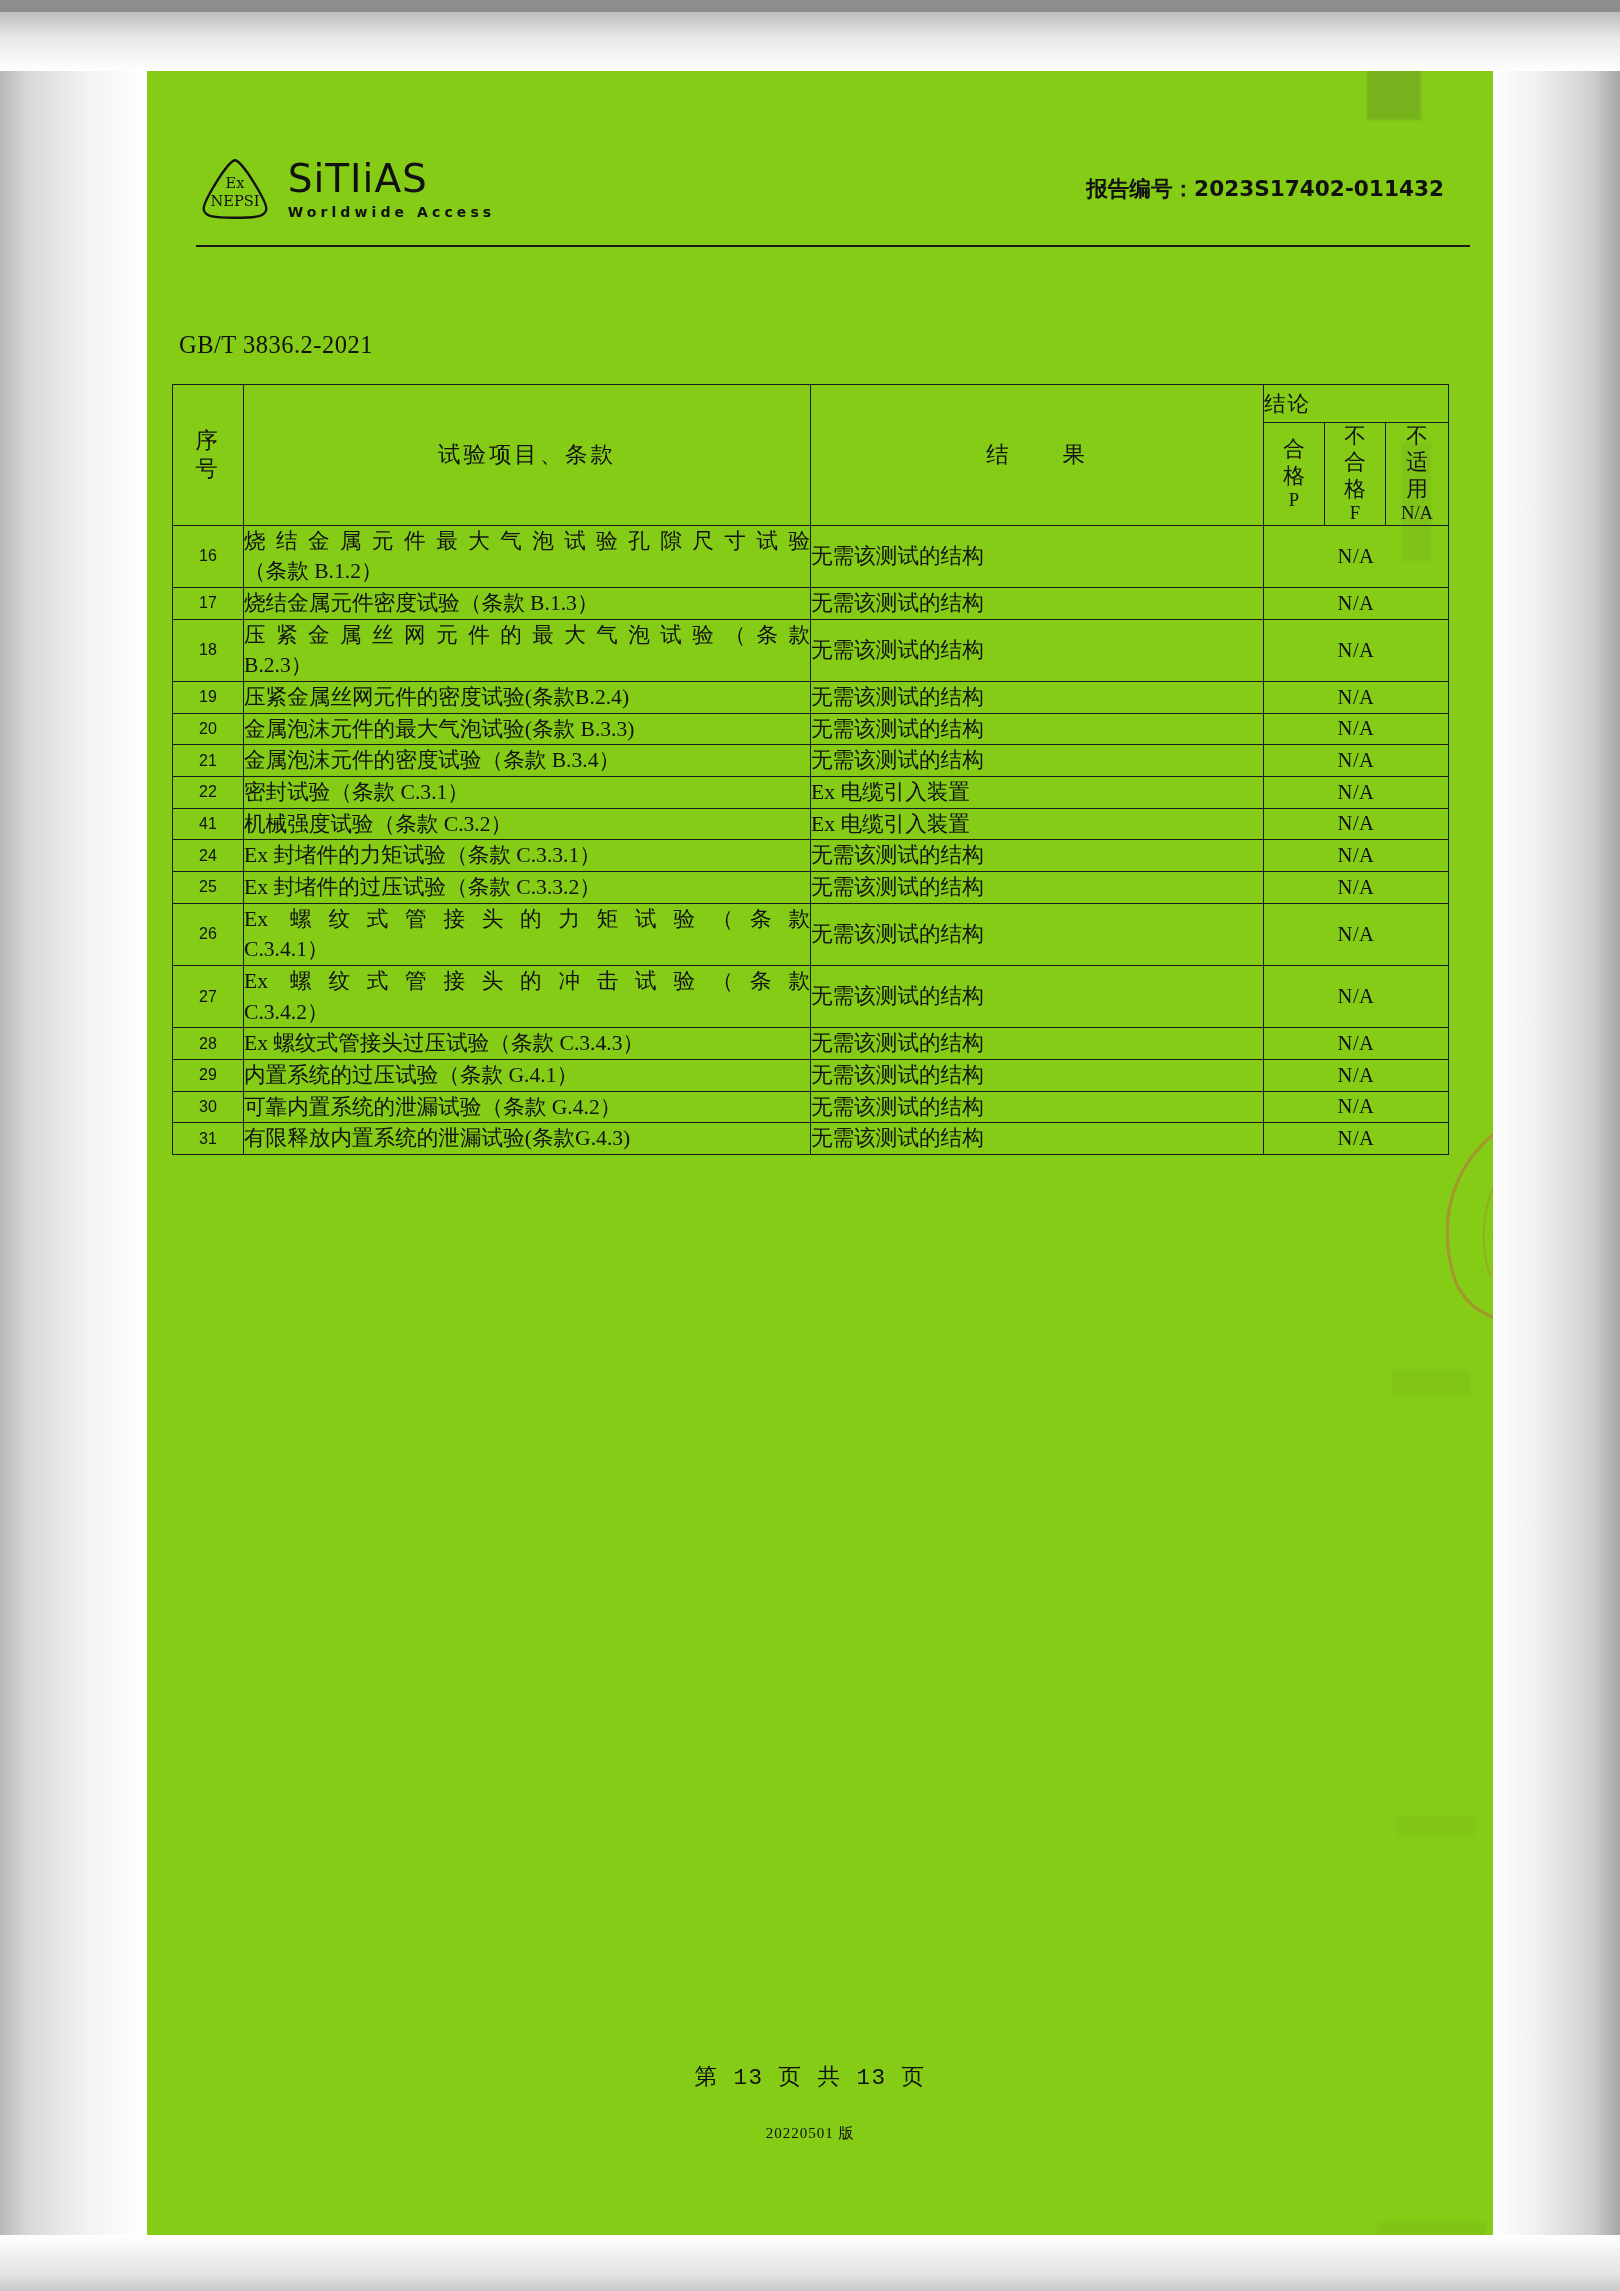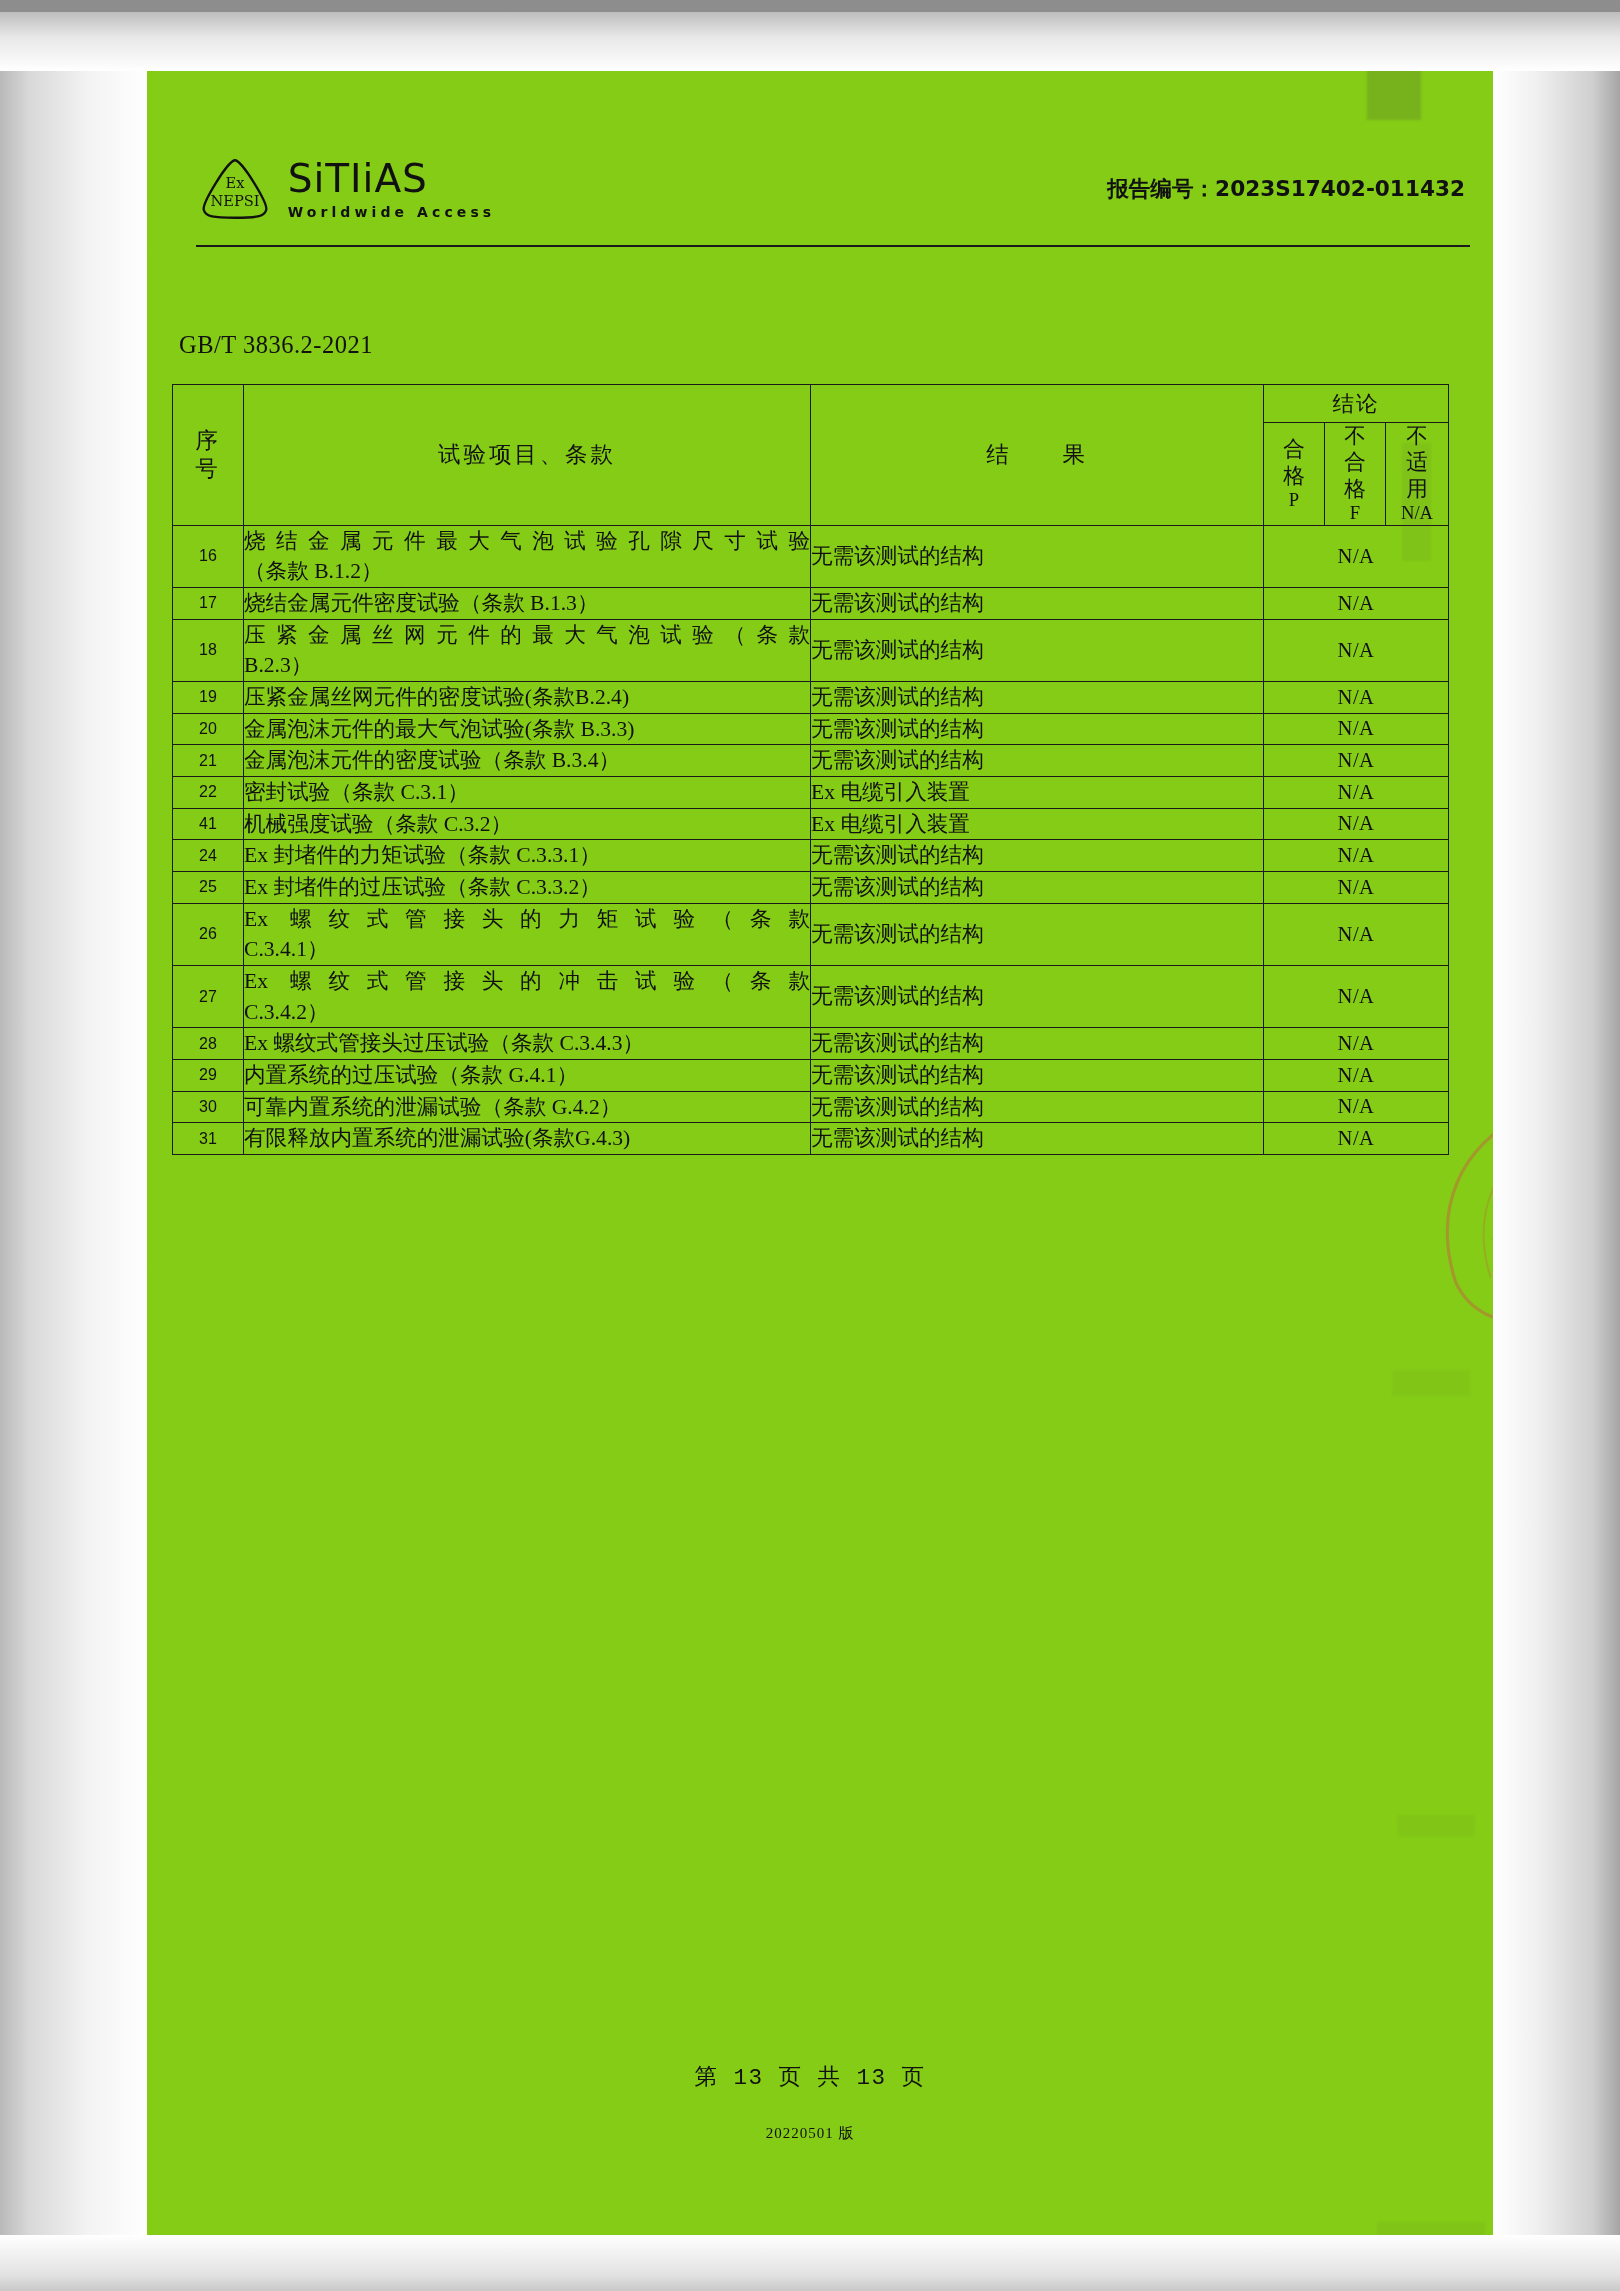--- a/index.html
+++ b/index.html
@@ -93,21 +93,21 @@
   .brand-tag {
     font-family: "DejaVu Sans", sans-serif;
     font-size: 14px;
     letter-spacing: 4.1px;
     color: #111;
     margin-top: 6.9px;
     font-weight: bold;
   }
   .report-no {
     position: absolute;
-    right: 5px;
+    right: 26px;
     top: 27.4px;
     font-family: "DejaVu Sans", sans-serif;
     font-size: 21.6px;
     font-weight: bold;
     color: #111;
     white-space: nowrap;
   }
   .header-rule {
     position: absolute;
     left: 0;
@@ -144,21 +144,20 @@
     font-weight: normal;
   }
   .c-no    { width: 71px; }
   .c-item  { width: 567px; }
   .c-res   { width: 453px; }
   .c-pass  { width: 61px; }
   .c-fail  { width: 61px; }
   .c-na    { width: 63px; }
 
   .hdr-conclusion {
-    text-align: center;
     font-family: "Liberation Serif", serif;
     font-size: 21.6px;
     font-weight: bold;
     height: 37px;
     letter-spacing: 2px;
   }
   .hdr-cell {
     text-align: center;
     font-family: "Liberation Serif", serif;
     font-weight: bold;

